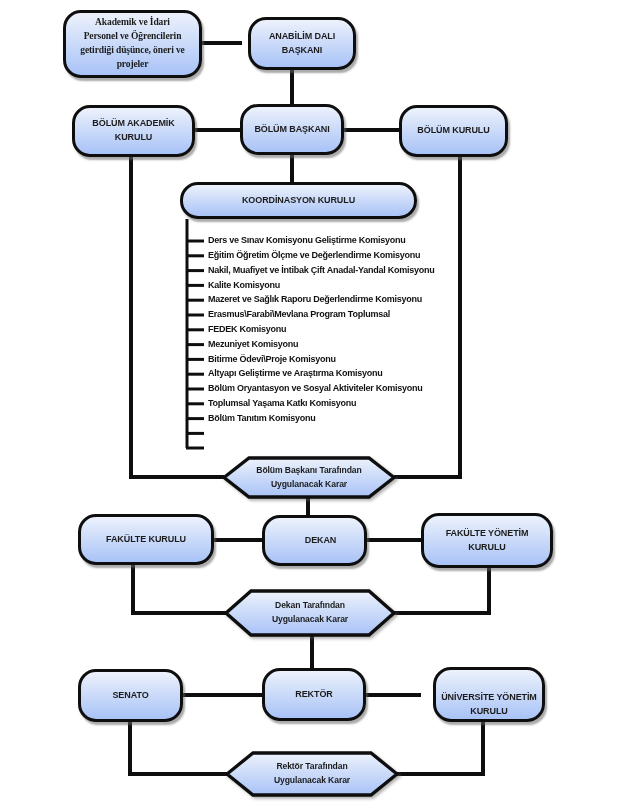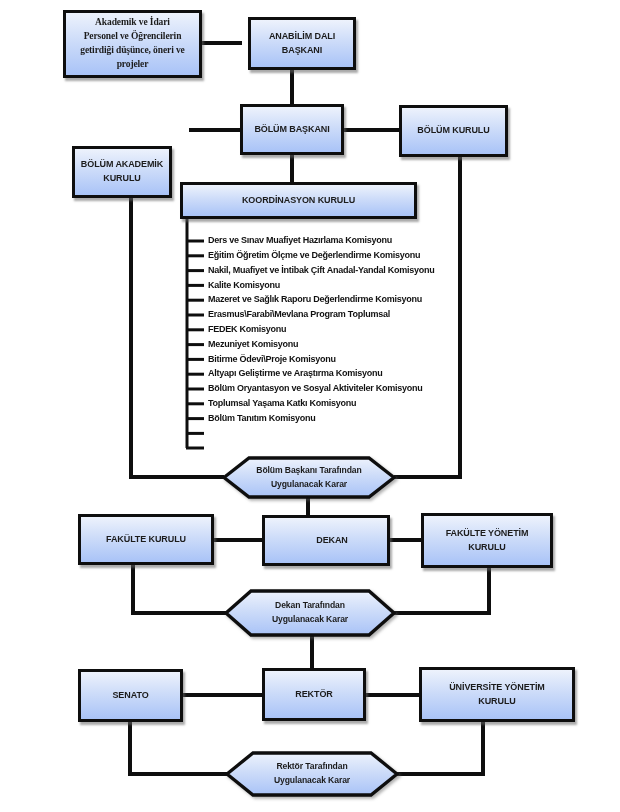--- a/index.html
+++ b/index.html
@@ -1,20 +1,20 @@
 <!DOCTYPE html>
 <html><head>
 <meta charset="utf-8">
 <style>
   html,body{margin:0;padding:0;background:#ffffff;}
   .canvas{position:relative;width:620px;height:812px;background:#ffffff;overflow:hidden;
           font-family:"Liberation Sans",sans-serif;}
   .lines{position:absolute;left:0;top:0;width:620px;height:812px;z-index:0;}
   .node{position:absolute;z-index:2;box-sizing:border-box;
-        border:3px solid #0e0e0e;border-radius:0;
+        border:3px solid #0e0e0e;border-radius:18px;
         background:linear-gradient(180deg,#edf2fc 0%,#cddcf9 45%,#a9c3f7 100%);
         box-shadow:2px 3px 2px rgba(100,100,100,0.55);
         display:flex;align-items:center;justify-content:center;text-align:center;}
   .node-label{white-space:pre-line;font-weight:bold;color:#1c1c1c;
               font-size:9px;line-height:1.55;letter-spacing:-0.1px;}
   .serif .node-label{font-family:"Liberation Serif",serif;font-size:9.5px;line-height:1.45;}
   .hex{position:absolute;z-index:2;}
   .hex svg{position:absolute;left:0;top:0;filter:drop-shadow(2px 2.5px 1.5px rgba(100,100,100,0.5));}
   .hex-label{position:absolute;left:0;top:0;right:0;bottom:0;display:flex;align-items:center;
              justify-content:center;text-align:center;white-space:pre-line;font-weight:bold;
@@ -82,37 +82,37 @@
     <div class="node-label">Akademik ve İdari
 Personel ve Öğrencilerin
 getirdiği düşünce, öneri ve
 projeler</div>
   </div>
   <div class="node" style="left:248px;top:17px;width:108px;height:53px;">
     <div class="node-label">ANABİLİM DALI
 BAŞKANI</div>
   </div>
 
-  <div class="node" style="left:72px;top:105px;width:100px;height:52px;margin-top:41px;">
+  <div class="node" style="left:72px;top:105px;width:123px;height:52px;">
     <div class="node-label">BÖLÜM AKADEMİK
 KURULU</div>
   </div>
   <div class="node" style="left:240px;top:104px;width:104px;height:51px;">
     <div class="node-label">BÖLÜM BAŞKANI</div>
   </div>
   <div class="node" style="left:399px;top:105px;width:109px;height:52px;">
     <div class="node-label">BÖLÜM KURULU</div>
   </div>
 
   <div class="node" style="left:180px;top:182px;width:237px;height:37px;">
     <div class="node-label">KOORDİNASYON KURULU</div>
   </div>
 
   <ul class="commissions">
-    <li>Ders ve Sınav Muafiyet Hazırlama Komisyonu</li>
+    <li>Ders ve Sınav Komisyonu Geliştirme Komisyonu</li>
     <li>Eğitim Öğretim Ölçme ve Değerlendirme Komisyonu</li>
     <li>Nakil, Muafiyet ve İntibak Çift Anadal-Yandal Komisyonu</li>
     <li>Kalite Komisyonu</li>
     <li>Mazeret ve Sağlık Raporu Değerlendirme Komisyonu</li>
     <li>Erasmus\Farabi\Mevlana Program Toplumsal</li>
     <li>FEDEK Komisyonu</li>
     <li>Mezuniyet Komisyonu</li>
     <li>Bitirme Ödevi\Proje Komisyonu</li>
     <li>Altyapı Geliştirme ve Araştırma Komisyonu</li>
     <li>Bölüm Oryantasyon ve Sosyal Aktiviteler Komisyonu</li>
@@ -124,21 +124,21 @@
     <svg width="174" height="43" viewBox="0 0 174 43">
       <polygon points="2,21.5 27,2 147,2 172,21.5 147,41 27,41" fill="url(#hexGrad)" stroke="#0e0e0e" stroke-width="3.4"></polygon>
     </svg>
     <div class="hex-label">Bölüm Başkanı Tarafından
 Uygulanacak Karar</div>
   </div>
 
   <div class="node" style="left:78px;top:514px;width:136px;height:51px;">
     <div class="node-label">FAKÜLTE KURULU</div>
   </div>
-  <div class="node" style="left:262px;top:515px;width:128px;height:51px;padding-left:12px;">
+  <div class="node" style="left:262px;top:515px;width:105px;height:51px;padding-left:12px;">
     <div class="node-label">DEKAN</div>
   </div>
   <div class="node" style="left:421px;top:513px;width:132px;height:55px;">
     <div class="node-label">FAKÜLTE YÖNETİM
 KURULU</div>
   </div>
 
   <div class="hex" style="left:224px;top:589px;width:172px;height:48px;">
     <svg width="172" height="48" viewBox="0 0 172 48">
       <polygon points="2,24 27,2 145,2 170,24 145,46 27,46" fill="url(#hexGrad)" stroke="#0e0e0e" stroke-width="3.4"></polygon>
@@ -146,21 +146,21 @@
     <div class="hex-label">Dekan Tarafından
 Uygulanacak Karar</div>
   </div>
 
   <div class="node" style="left:78px;top:669px;width:105px;height:53px;">
     <div class="node-label">SENATO</div>
   </div>
   <div class="node" style="left:262px;top:668px;width:104px;height:53px;">
     <div class="node-label">REKTÖR</div>
   </div>
-  <div class="node" style="left:419px;top:667px;width:156px;height:55px;">
+  <div class="node" style="left:433px;top:667px;width:112px;height:55px;align-items:flex-end;">
     <div class="node-label">ÜNİVERSİTE YÖNETİM
 KURULU</div>
   </div>
 
   <div class="hex" style="left:225px;top:751px;width:174px;height:46px;">
     <svg width="174" height="46" viewBox="0 0 174 46">
       <polygon points="2,23 28,2 146,2 172,23 146,44 28,44" fill="url(#hexGrad)" stroke="#0e0e0e" stroke-width="3.4"></polygon>
     </svg>
     <div class="hex-label">Rektör Tarafından
 Uygulanacak Karar</div>

